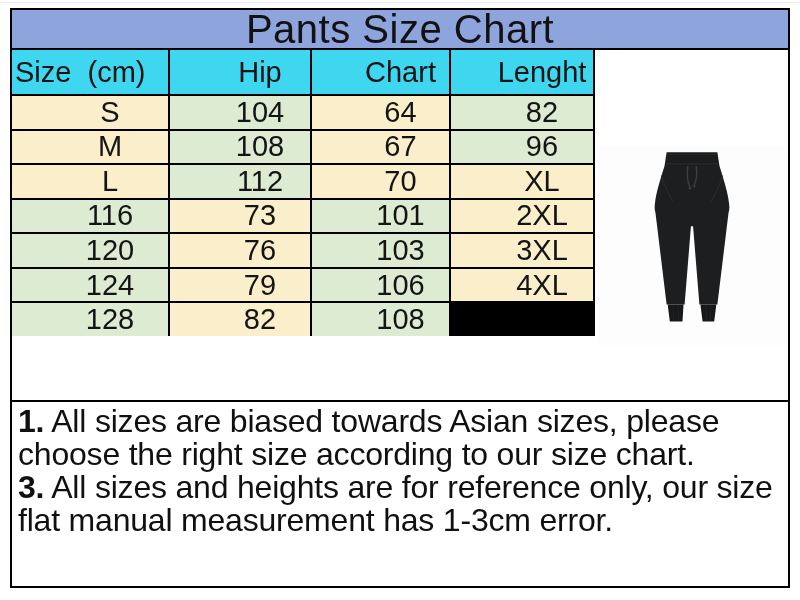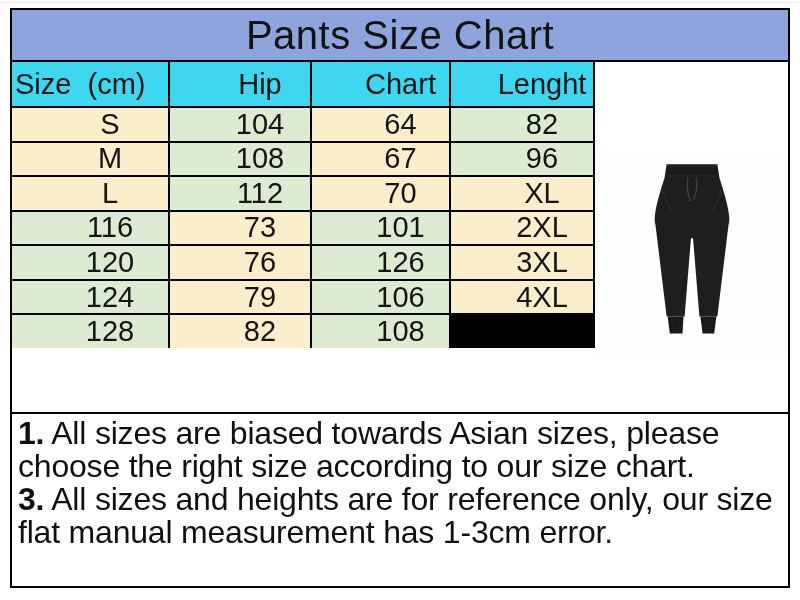--- a/index.html
+++ b/index.html
@@ -5,21 +5,21 @@
   :root{
     --banner:#8EA4DC; --header:#3ED7EF; --cream:#FBEECB; --green:#DCEBD2;
     --border:#000000; --text:#161616;
   }
   *{margin:0;padding:0;box-sizing:border-box;}
   html,body{width:800px;height:600px;overflow:hidden;}
   body{background:#ffffff;font-family:"Liberation Sans","DejaVu Sans",sans-serif;color:var(--text);}
   .page{position:relative;width:800px;height:600px;background:#ffffff;}
   .top-hairline{position:absolute;left:0;top:2px;width:800px;height:1px;background:#ececec;}
   .frame{position:absolute;left:10px;top:8px;width:780px;height:580px;border:2px solid var(--border);display:flex;flex-direction:column;background:#ffffff;}
-  .banner{height:52px;background:var(--banner);border-bottom:2px solid var(--border);display:flex;align-items:center;justify-content:center;}
+  .banner{height:40px;background:var(--banner);border-bottom:2px solid var(--border);display:flex;align-items:center;justify-content:center;}
   .banner h1{font-size:40px;font-weight:400;letter-spacing:0.5px;color:#121212;}
   .middle{height:350px;display:flex;flex-direction:row;}
   .size-table{width:583px;height:286px;display:grid;grid-template-columns:156px 140px 137px 142px;grid-template-rows:44px repeat(7,1fr);gap:2px;background:var(--border);border-right:2px solid var(--border);}
   .cell{display:flex;align-items:center;justify-content:center;font-size:29px;line-height:1;color:#141414;padding-left:40px;}
   .hc{background:var(--header);}
   .hc-size{justify-content:flex-start;padding-left:3px;white-space:pre;}
   .cream{background:var(--cream);}
   .green{background:var(--green);}
   .product-panel{flex:1;background:#ffffff;display:flex;align-items:flex-start;justify-content:center;}
   .photo{margin-top:96px;width:190px;height:200px;background:#fdfdfd;display:flex;align-items:flex-start;justify-content:center;}
@@ -62,21 +62,21 @@
         <div class="cell cream">70</div>
 
         <div class="cell cream">XL</div>
         <div class="cell green">116</div>
         <div class="cell cream">73</div>
         <div class="cell green">101</div>
 
         <div class="cell cream">2XL</div>
         <div class="cell green">120</div>
         <div class="cell cream">76</div>
-        <div class="cell green">126</div>
+        <div class="cell green">103</div>
 
         <div class="cell cream">3XL</div>
         <div class="cell green">124</div>
         <div class="cell cream">79</div>
         <div class="cell green">106</div>
 
         <div class="cell cream">4XL</div>
         <div class="cell green">128</div>
         <div class="cell cream">82</div>
         <div class="cell green">108</div>

